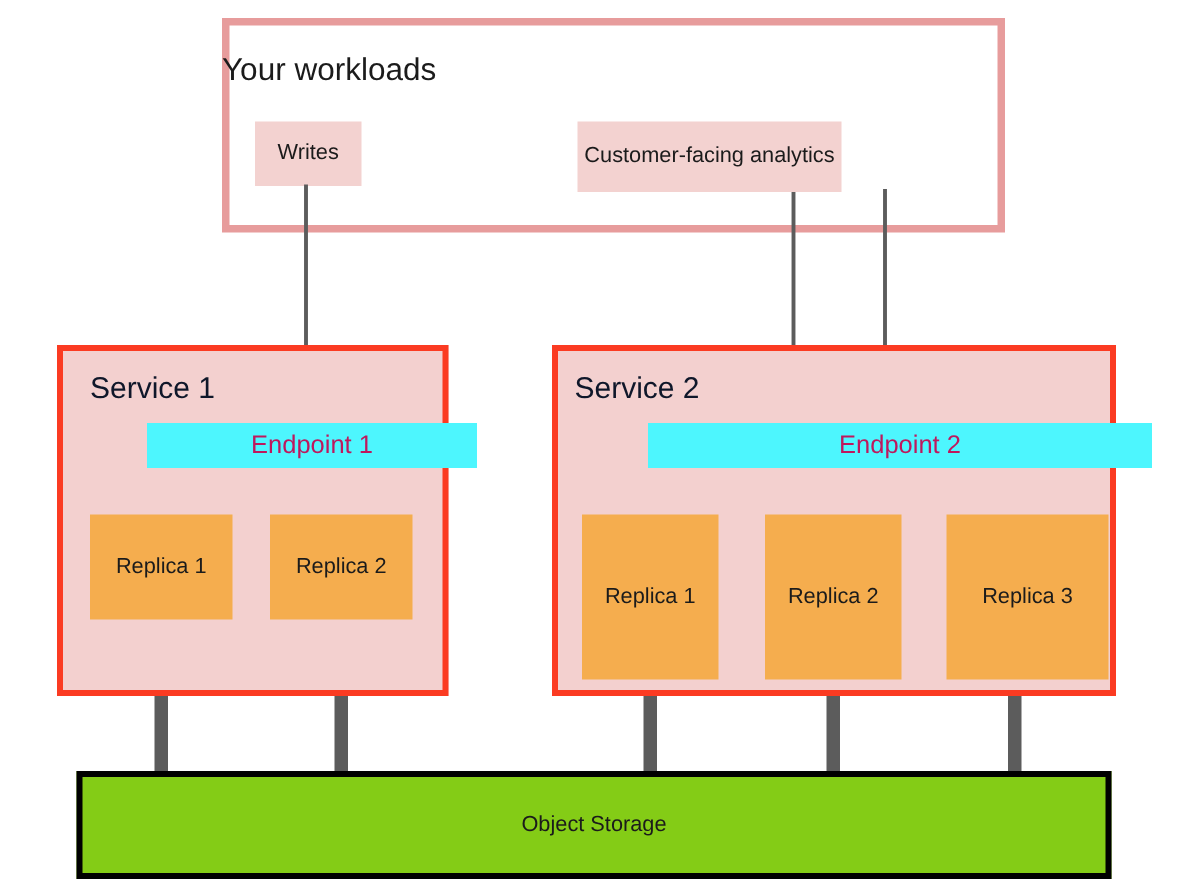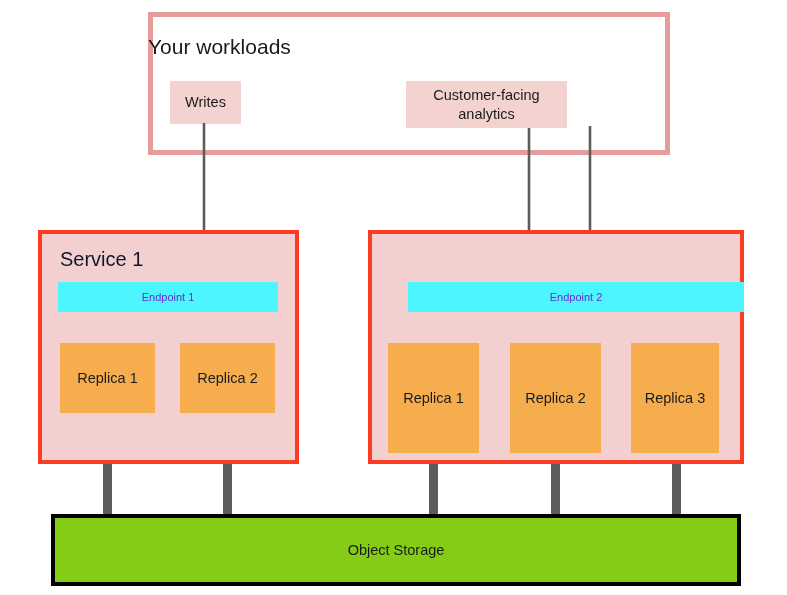--- a/index.html
+++ b/index.html
@@ -25,56 +25,56 @@
 
   
   .chip{
     background:#f3d2d0;color:#1b1b1b;
     font-family:"Liberation Sans", sans-serif;
     font-size:14.5px;
     display:flex;align-items:center;justify-content:center;
     text-align:center;line-height:1.25;
   }
   .chip-writes{left:170px;top:81px;width:71px;height:43px;}
-  .chip-analytics{left:385px;top:81px;width:161px;height:47px;margin-left:21px;}
+  .chip-analytics{left:385px;top:81px;width:176px;height:47px;}
   .chip-adhoc{left:551px;top:84px;width:92px;height:43px;}
 
   
   .service{
     background:#f3d0cf;border:4px solid #fb3b22;
   }
   .service-1{left:38px;top:230px;width:261px;height:234px;}
   .service-2{left:368px;top:230px;width:376px;height:234px;}
   .service-title{
     font-family:"Liberation Sans", sans-serif;
     font-size:20px;color:#0f172a;line-height:26px;
   }
   .service-1-title{left:60px;top:246px;width:180px;height:26px;}
   .service-2-title{left:383px;top:246px;width:200px;height:26px;}
 
   
   .endpoint{
-    background:#4df6fe;color:#6d28d9;
-    font-family:"Liberation Sans", sans-serif;font-size:11px;
-    display:flex;align-items:center;justify-content:center;
+    background:#4df6fe;color:#be185d;
+    font-family:"Liberation Sans", sans-serif;font-size:17px;
+    display:flex;align-items:center;justify-content:center;margin-left:40px;
   }
   .endpoint-1{left:58px;top:282px;width:220px;height:30px;}
-  .endpoint-2{left:408px;top:282px;width:336px;height:30px;}
+  .endpoint-2{left:392px;top:282px;width:336px;height:30px;}
 
   
   .replica{
     background:#f5ad4e;color:#1b1b1b;
     font-family:"Liberation Sans", sans-serif;font-size:14.5px;
     display:flex;align-items:center;justify-content:center;
   }
   .s1-r1{left:60px;top:343px;width:95px;height:70px;}
   .s1-r2{left:180px;top:343px;width:95px;height:70px;}
   .s2-r1{left:388px;top:343px;width:91px;height:110px;}
   .s2-r2{left:510px;top:343px;width:91px;height:110px;}
-  .s2-r3{left:631px;top:343px;width:88px;height:110px;}
+  .s2-r3{left:631px;top:343px;width:108px;height:110px;}
 
   
   .conn{background:#5c5c5c;width:9px;}
 
   
   .object-storage{
     left:51px;top:514px;width:690px;height:72px;
     background:#84cc16;border:4px solid #000000;
     display:flex;align-items:center;justify-content:center;
     font-family:"Liberation Sans", sans-serif;font-size:14.5px;color:#1b1b1b;
@@ -118,20 +118,21 @@
     <line x1="590" y1="126" x2="590" y2="276" stroke="#5c5c5c" stroke-width="2.6" marker-end="url(#ah)"></line>
   </svg>
 
   <div class="abs service service-1"></div>
   <div class="abs service-title service-1-title">Service 1</div>
   <div class="abs endpoint endpoint-1">Endpoint 1</div>
   <div class="abs replica s1-r1">Replica 1</div>
   <div class="abs replica s1-r2">Replica 2</div>
 
   <div class="abs service service-2"></div>
+  <div class="abs service-title service-2-title">Service 2</div>
   <div class="abs endpoint endpoint-2">Endpoint 2</div>
   <div class="abs replica s2-r1">Replica 1</div>
   <div class="abs replica s2-r2">Replica 2</div>
   <div class="abs replica s2-r3">Replica 3</div>
 
   <div class="abs object-storage">Object Storage</div>
 
 </div>
 
 </body></html>

